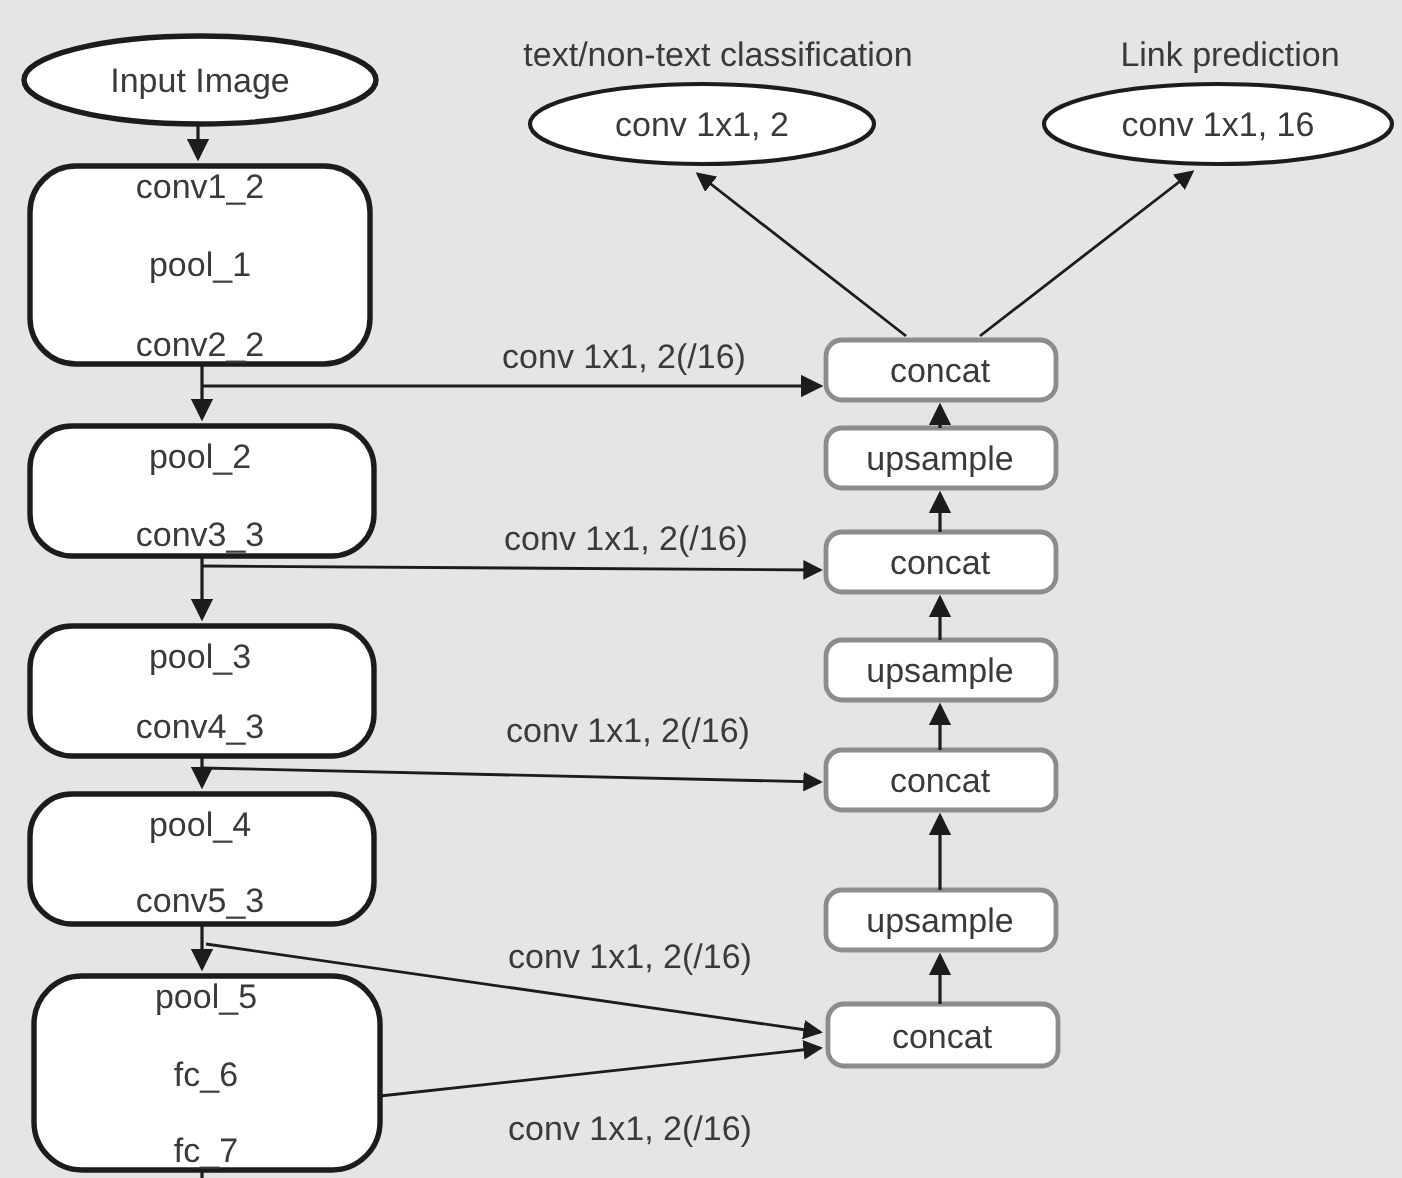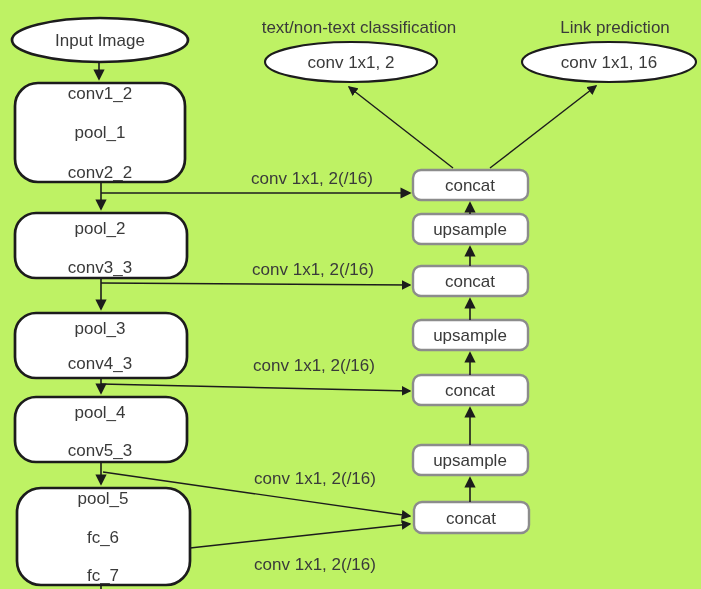--- a/index.html
+++ b/index.html
@@ -4,21 +4,21 @@
 <style>
   html, body {
     margin: 0;
     padding: 0;
     background: #ffffff;
   }
   .stage {
     position: relative;
     width: 701px;
     height: 589px;
-    background: #bef264;
+    background: #e5e5e5;
     overflow: hidden;
   }
   svg {
     display: block;
     font-family: "Liberation Sans", "DejaVu Sans", sans-serif;
   }
   text {
     font-size: 17px;
     fill: #3a3a3a;
     text-anchor: middle;

